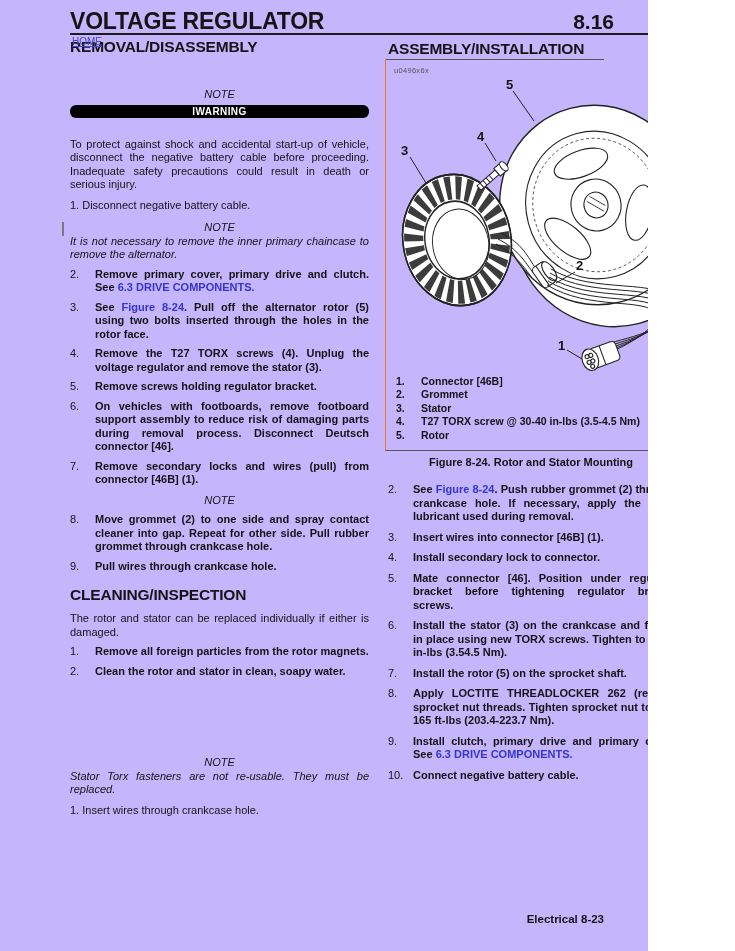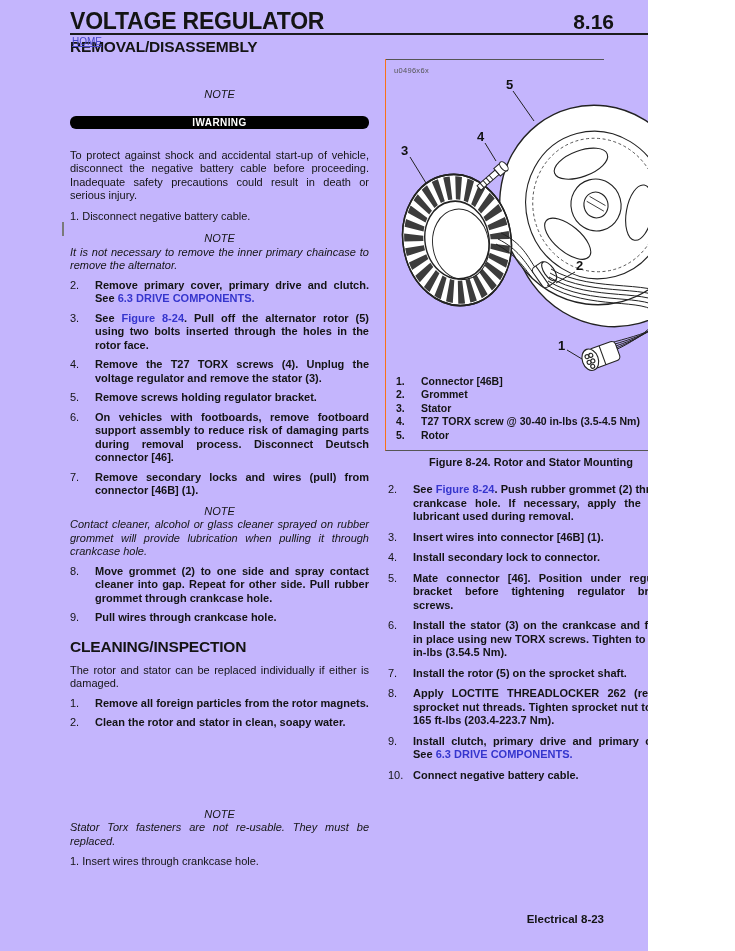--- a/index.html
+++ b/index.html
@@ -8,21 +8,21 @@
   .title{position:absolute;left:70px;top:8px;font-size:23px;font-weight:bold;letter-spacing:-0.2px;}
   .pageno{position:absolute;right:34px;top:10px;font-size:21px;font-weight:bold;}
   .rule{position:absolute;left:70px;top:33px;width:635px;border-top:2px solid #1c1c1c;}
   a.home{position:absolute;left:72px;top:36px;font-size:10px;color:#4646c8;text-decoration:underline;z-index:5;text-align:center;}
 
   .col-left{position:absolute;left:70px;top:38px;width:299px;}
   h2{margin:0;font-size:15.5px;line-height:17px;font-weight:bold;letter-spacing:-0.2px;}
   .body-text{margin:0;font-size:11px;line-height:13.5px;text-align:justify;}
   .note-label{font-size:11px;font-style:italic;text-align:center;line-height:13.5px;}
   .note-text{margin:0;font-size:11px;font-style:italic;line-height:13.5px;text-align:justify;}
-  .warnbar{margin-top:14px;background:#000;color:#fff;font-weight:bold;font-size:10px;
+  .warnbar{margin-top:3px;background:#000;color:#fff;font-weight:bold;font-size:10px;
            text-align:center;height:13px;line-height:13px;letter-spacing:0.4px;border-radius:6px;}
   .warn-text{margin-top:20px;}
   .step-plain{margin-top:7px;}
   .mt-note1{margin-top:33px;}
   .mt-note2{margin-top:9px;}
   .mt-note3{margin-top:7px;}
   .mt-note4{margin-top:78px;}
   .mt-clean{margin-top:13px;}
   .intro{margin-top:9px;}
   .step{display:flex;margin-top:6px;font-size:11px;line-height:13.5px;}
@@ -96,21 +96,20 @@
     <div class="step">
       <span class="num">6.</span>
       <span class="txt">On vehicles with footboards, remove footboard support assembly to reduce risk of damaging parts during removal process. Disconnect Deutsch connector [46].</span>
     </div>
     <div class="step">
       <span class="num">7.</span>
       <span class="txt">Remove secondary locks and wires (pull) from connector [46B] (1).</span>
     </div>
 
     <div class="note-label mt-note3">NOTE</div>
-    <p class="note-text">Contact cleaner, alcohol or glass cleaner sprayed on rubber grommet will provide lubrication when pulling it through crankcase hole.</p>
 
     <div class="step">
       <span class="num">8.</span>
       <span class="txt">Move grommet (2) to one side and spray contact cleaner into gap. Repeat for other side. Pull rubber grommet through crankcase hole.</span>
     </div>
     <div class="step">
       <span class="num">9.</span>
       <span class="txt">Pull wires through crankcase hole.</span>
     </div>
 
@@ -123,20 +122,21 @@
     <div class="step">
       <span class="num">2.</span>
       <span class="txt">Clean the rotor and stator in clean, soapy water.</span>
     </div>
 
     <div class="note-label mt-note4">NOTE</div>
     <p class="note-text">Stator Torx fasteners are not re-usable. They must be replaced.</p>
     <p class="body-text step-plain">1. Insert wires through crankcase hole.</p>
   </div>
 
+  <h2 class="asm-heading">ASSEMBLY/INSTALLATION</h2>
 
   <div class="figure-box">
     <div class="topline"></div>
     <div class="fig-id">u0496x6x</div>
 
     <svg class="illu" width="322" height="306" viewBox="0 0 322 306">
 
       <g fill="#fff" stroke="#222">
         <ellipse cx="224" cy="151" rx="100" ry="105" transform="rotate(-15 224 151)" stroke-width="1.4"></ellipse>
         <ellipse cx="208" cy="134" rx="96" ry="100" transform="rotate(-15 208 134)" stroke-width="1.4"></ellipse>

